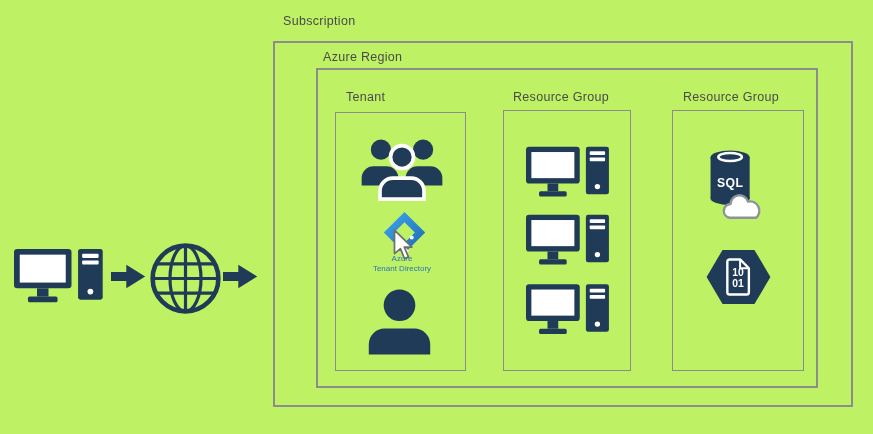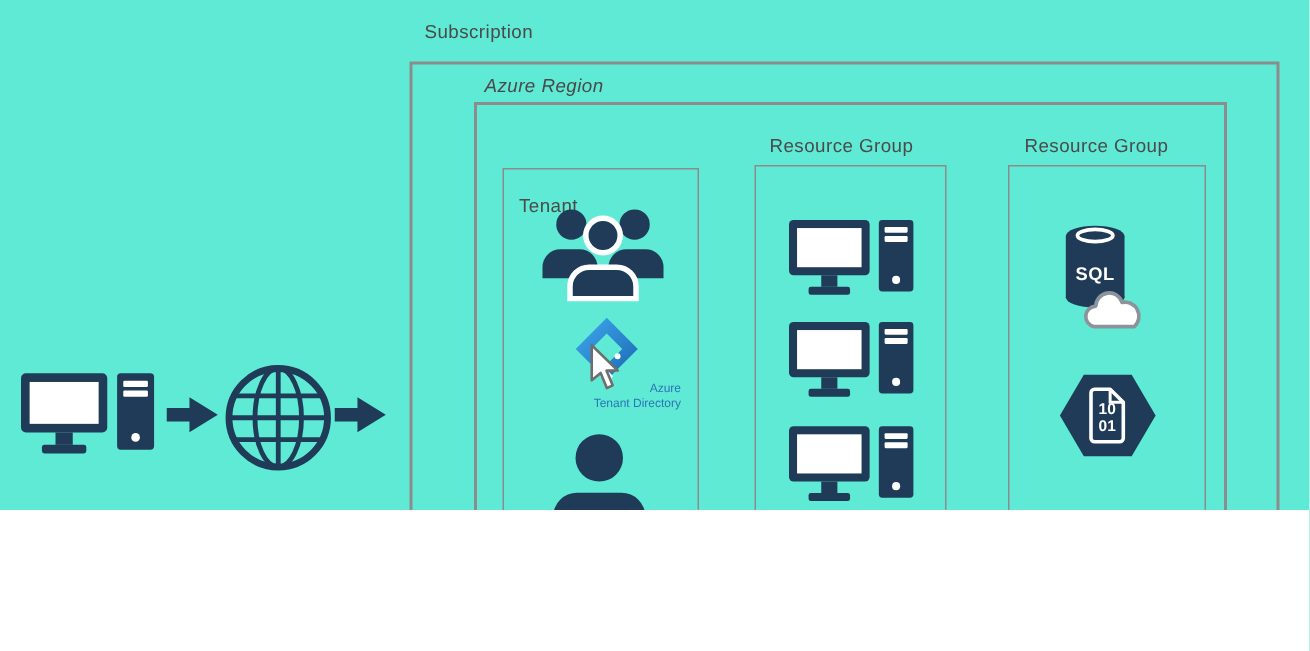--- a/index.html
+++ b/index.html
@@ -1,41 +1,41 @@
 <!DOCTYPE html>
 <html style="--icon-navy: #1f3b57; --aad-blue-light: #3fa9ee; --aad-blue-dark: #1b67b2; --caption-blue: #2e75b6; --box-border-gray: #8c8c8c; --label-gray: #4a4a4a; --cloud-outline-gray: #8d939b;"><head>
 <meta charset="utf-8">
 <style>
   html,body { margin:0; padding:0; background:#fff; }
   .stage {
-    position:relative; width:873px; height:340px; background:#5eead4;
+    position:relative; width:873px; height:434px; background:#bef264;
     font-family:"Liberation Sans", sans-serif; overflow:hidden;
   }
   .box { position:absolute; border:2px solid var(--box-border-gray,#8c8c8c); background:transparent; box-sizing:border-box; }
   .box.inner { border-width:1.5px; }
   .lbl { position:absolute; font-size:12.5px; color:var(--label-gray,#474747); letter-spacing:.3px; white-space:nowrap; }
   .icon { position:absolute; }
   .icon svg { width:100%; height:100%; display:block; }
   .f-navy { fill:var(--icon-navy,#1f3b57); }
   .s-navy { stroke:var(--icon-navy,#1f3b57); }
   .stop-l { stop-color:var(--aad-blue-light,#3fa9ee); }
   .stop-d { stop-color:var(--aad-blue-dark,#1b67b2); }
   .sqltext { fill:#fff; font-family:"Liberation Sans",sans-serif; font-weight:bold; font-size:15px; text-anchor:middle; letter-spacing:.5px; }
   .hextext { fill:#fff; font-family:"Liberation Sans",sans-serif; font-weight:bold; font-size:13px; text-anchor:middle; }
-  #caption-aad { position:absolute; left:350px; top:254px; width:104px; text-align:right;
+  #caption-aad { position:absolute; left:350px; top:254px; width:104px; text-align:center;
     font-size:8px; line-height:10px; color:var(--caption-blue,#2e75b6); }
   
   #box-subscription { left:273px; top:41px; width:580px; height:366px; }
   #box-region       { left:316px; top:68px; width:502px; height:320px; }
   #box-tenant       { left:335px; top:112px; width:131px; height:259px; }
   #box-rg1          { left:503px; top:110px; width:128px; height:261px; }
   #box-rg2          { left:672px; top:110px; width:132px; height:261px; }
   #lbl-subscription { left:283px; top:14px; }
-  #lbl-region       { left:323px; top:50px;font-style:italic; }
-  #lbl-tenant       { left:346px; top:90px;margin-top:40px; }
+  #lbl-region       { left:323px; top:50px; }
+  #lbl-tenant       { left:346px; top:90px; }
   #lbl-rg1          { left:513px; top:90px; }
   #lbl-rg2          { left:683px; top:90px; }
   #icon-client  { left:14px;  top:246px; width:92px; height:60px; }
   #icon-arrow1  { left:111px; top:261px; width:36px; height:31px; }
   #icon-globe   { left:149px; top:242px; width:73px; height:73px; }
   #icon-arrow2  { left:223px; top:261px; width:36px; height:31px; }
   #icon-users   { left:359px; top:135px; width:86px; height:66px; }
   #icon-aad     { left:382px; top:211px; width:45px; height:45px; }
   #icon-cursor  { left:391px; top:229px; width:23px; height:32px; }
   #icon-person  { left:366px; top:287px; width:67px; height:70px; }

